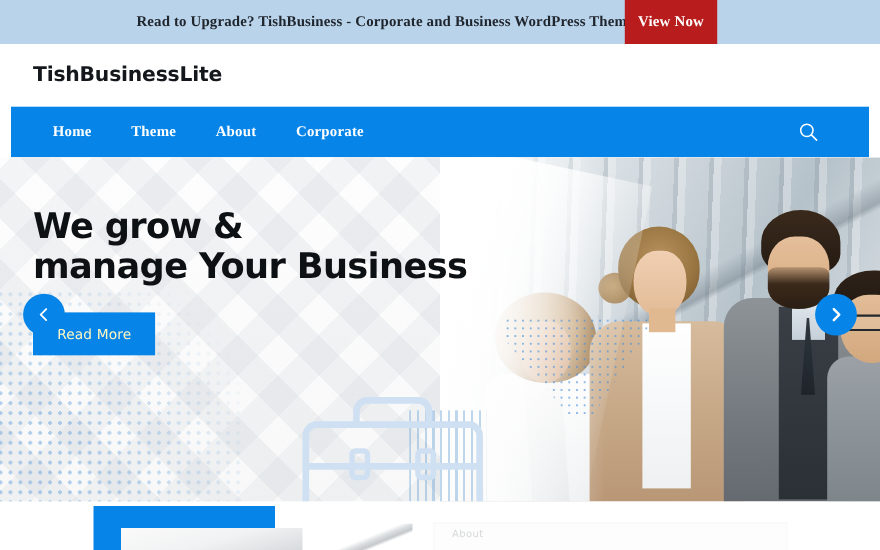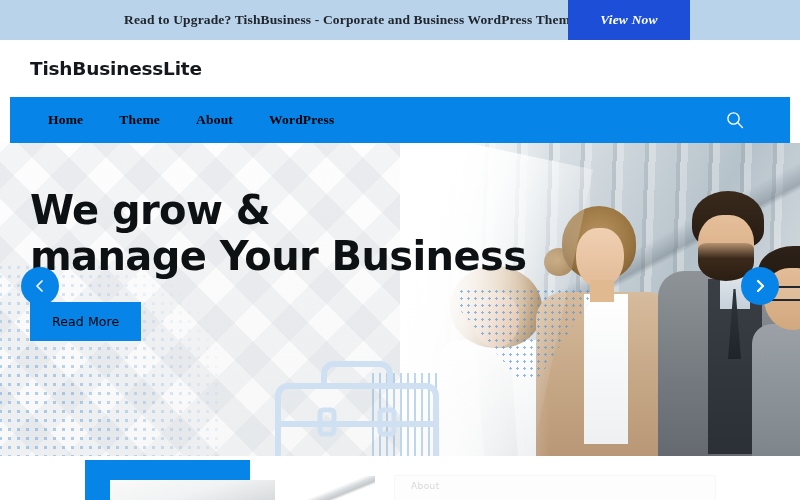--- a/index.html
+++ b/index.html
@@ -44,33 +44,32 @@
     color: #20262e;
     letter-spacing: 0.15px;
     white-space: nowrap;
     position: absolute;
     left: 124px;
     top: 12px;
   }
   .topbar-btn {
     position: absolute;
     left: 568px; top: 0;
-    width: 122px; height: 40px;
-    background: #1d4ed8;
+    width: 84px; height: 40px;
+    background: #b91c1c;
     color: #ffffff;
     font-family: "Liberation Serif", serif;
     font-weight: bold;
     font-size: 13.5px;
     display: flex;
     align-items: center;
     justify-content: center;
     border: none;
     cursor: pointer;
     letter-spacing: 0.2px;
-    font-style: italic;
   }
 
   
   .logobar {
     position: absolute;
     left: 0; top: 40px;
     width: 800px; height: 54px;
     background: #ffffff;
   }
   .logo {
@@ -97,21 +96,21 @@
     height: 46px;
     display: flex;
     align-items: center;
     list-style: none;
     gap: 0px;
   }
   .nav-item {
     font-family: "Liberation Serif", serif;
     font-weight: bold;
     font-size: 13.5px;
-    color: #000000;
+    color: #ffffff;
     padding: 0 18px;
     cursor: pointer;
     white-space: nowrap;
     letter-spacing: 0.2px;
   }
   .nav-search {
     position: absolute;
     right: 45px; top: 13px;
     width: 20px; height: 20px;
     cursor: pointer;
@@ -381,32 +380,32 @@
   .hero-sub {
     font-family: "DejaVu Sans", sans-serif;
     font-size: 12.5px;
     letter-spacing: 1.3px;
     color: #3e8ddb;
     margin-bottom: 16px;
   }
   .hero-title {
     font-family: "DejaVu Sans", sans-serif;
     font-weight: bold;
-    font-size: 40px;
+    font-size: 32px;
     line-height: 1.1;
     color: #0e1113;
     letter-spacing: -0.6px;
     margin-bottom: 24px;
     white-space: nowrap;
   }
   .hero-title-l2 { margin-top: 2px; }
   .hero-btn {
     display: inline-block;
     background: #0684e8;
-    color: #000000;
+    color: #fef9c3;
     font-family: "DejaVu Sans", sans-serif;
     font-size: 12.5px;
     padding: 12px 22px;
     border: none;
     cursor: pointer;
     letter-spacing: 0.1px;
   }
 
   
   .slider-arrow {
@@ -480,21 +479,21 @@
 
   <div class="logobar">
     <a class="logo" href="#">TishBusinessLite</a>
   </div>
 
   <div class="navbar">
     <ul class="nav-list">
       <li class="nav-item">Home</li>
       <li class="nav-item">Theme</li>
       <li class="nav-item">About</li>
-      <li class="nav-item">WordPress</li>
+      <li class="nav-item">Corporate</li>
     </ul>
     <div class="nav-search">
       <svg width="20" height="20" viewBox="0 0 20 20" fill="none">
         <circle cx="8.5" cy="8.5" r="5.6" stroke="#ffffff" stroke-width="1.4"></circle>
         <line x1="12.6" y1="12.6" x2="17.4" y2="17.4" stroke="#ffffff" stroke-width="1.4" stroke-linecap="round"></line>
       </svg>
     </div>
   </div>
 
   <div class="hero">

